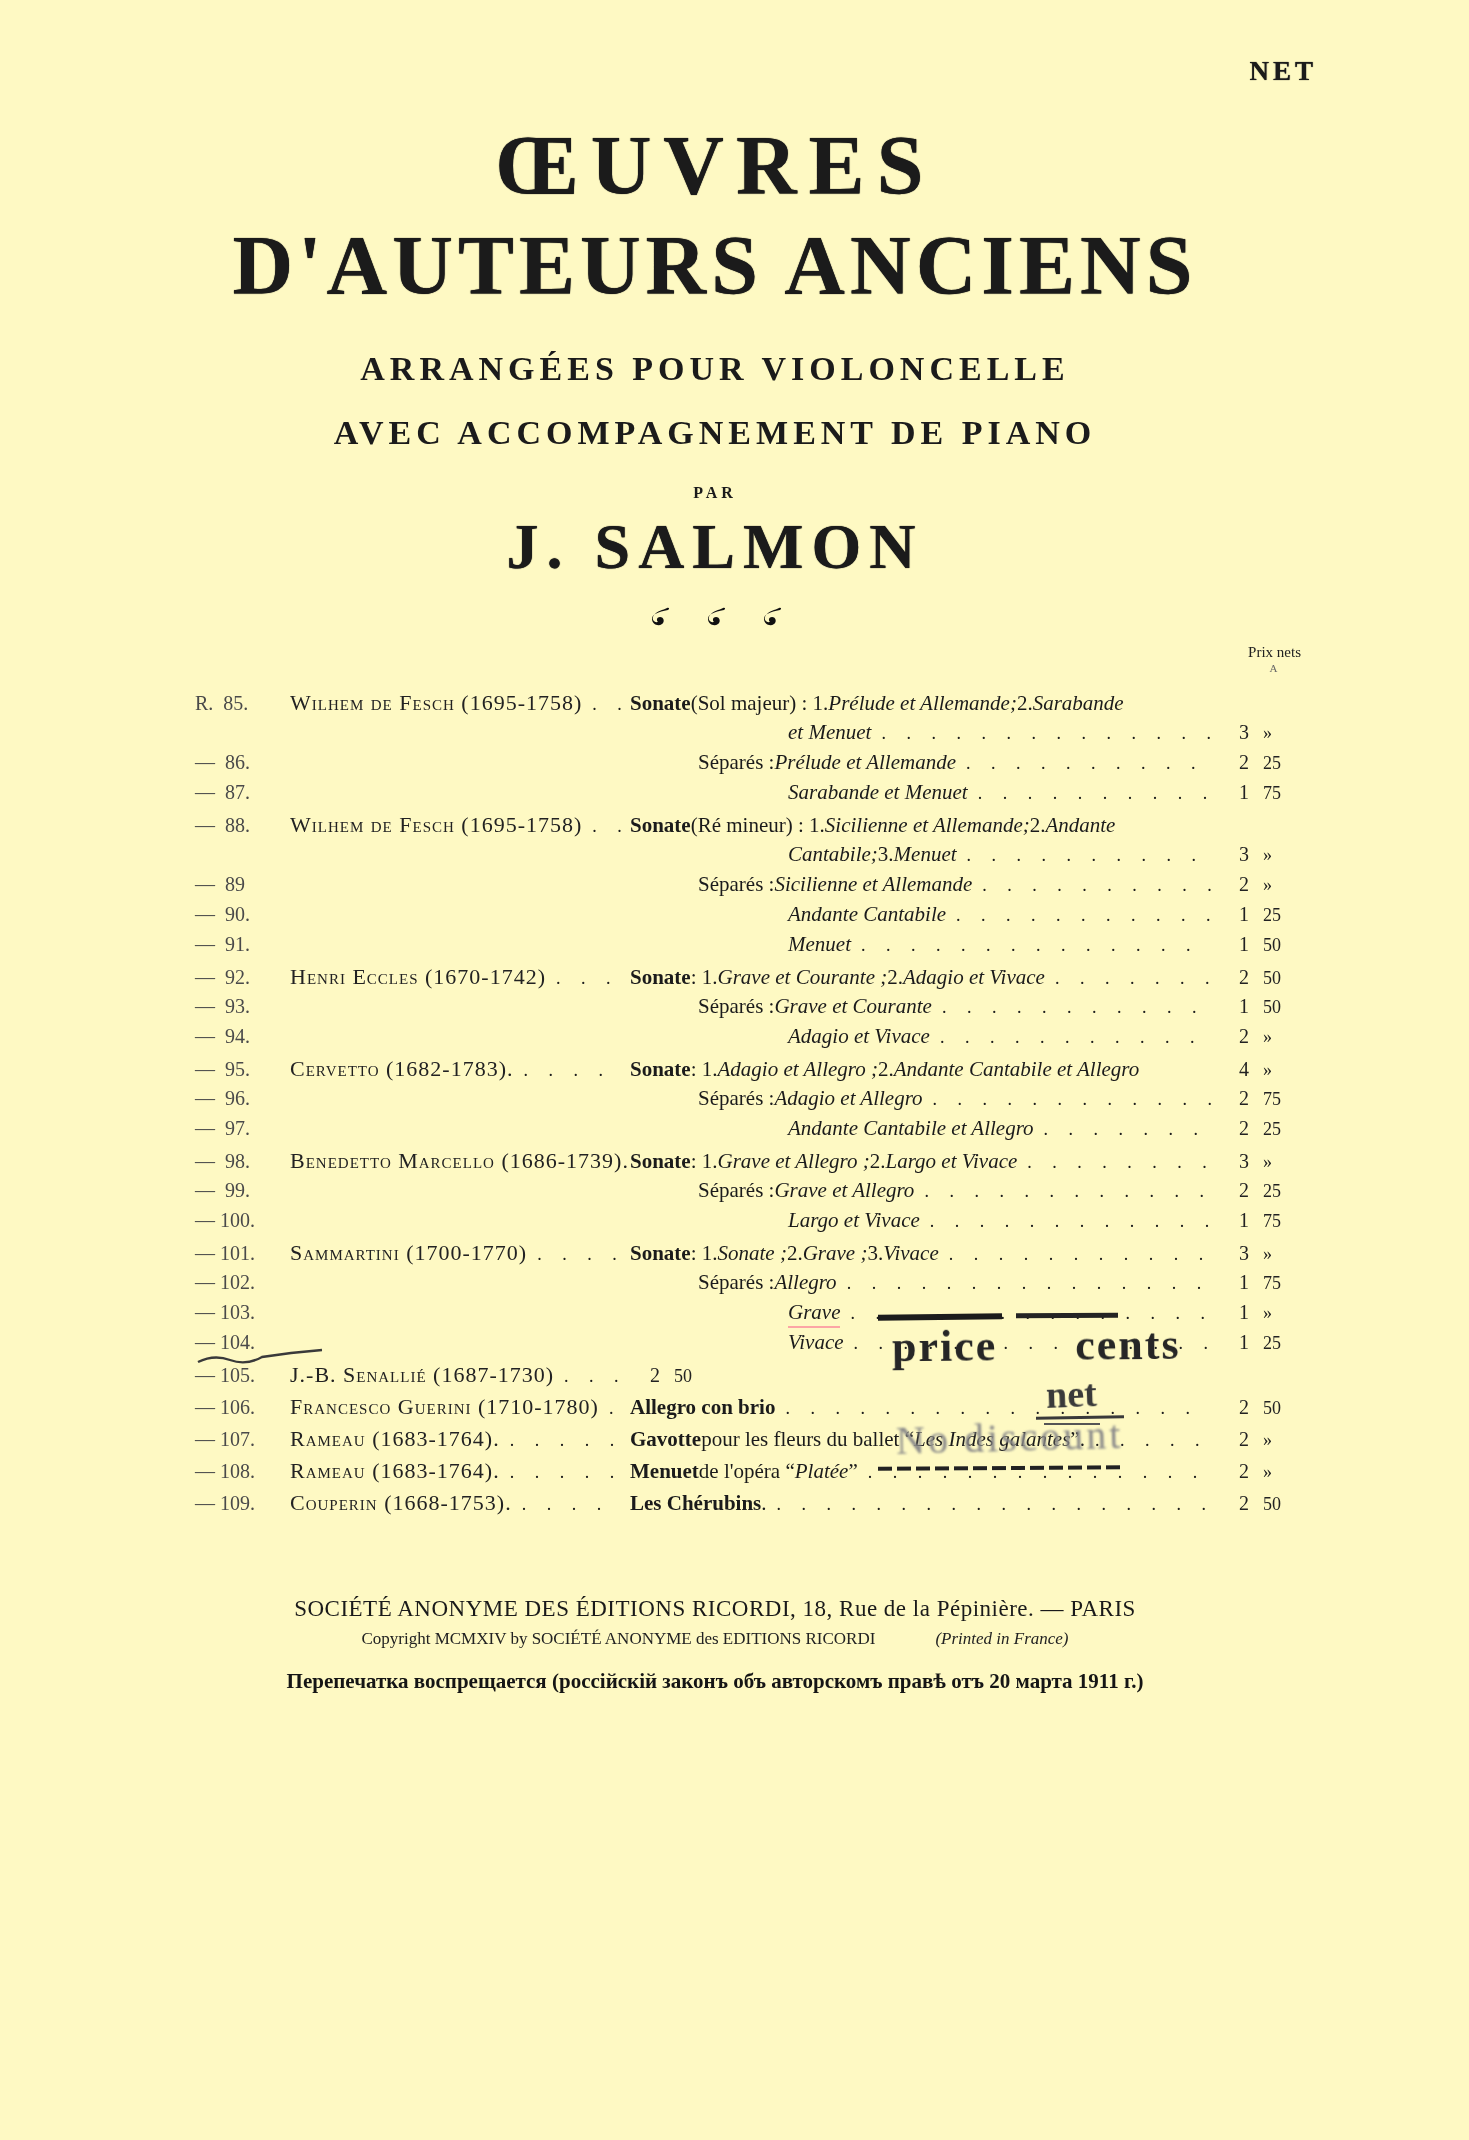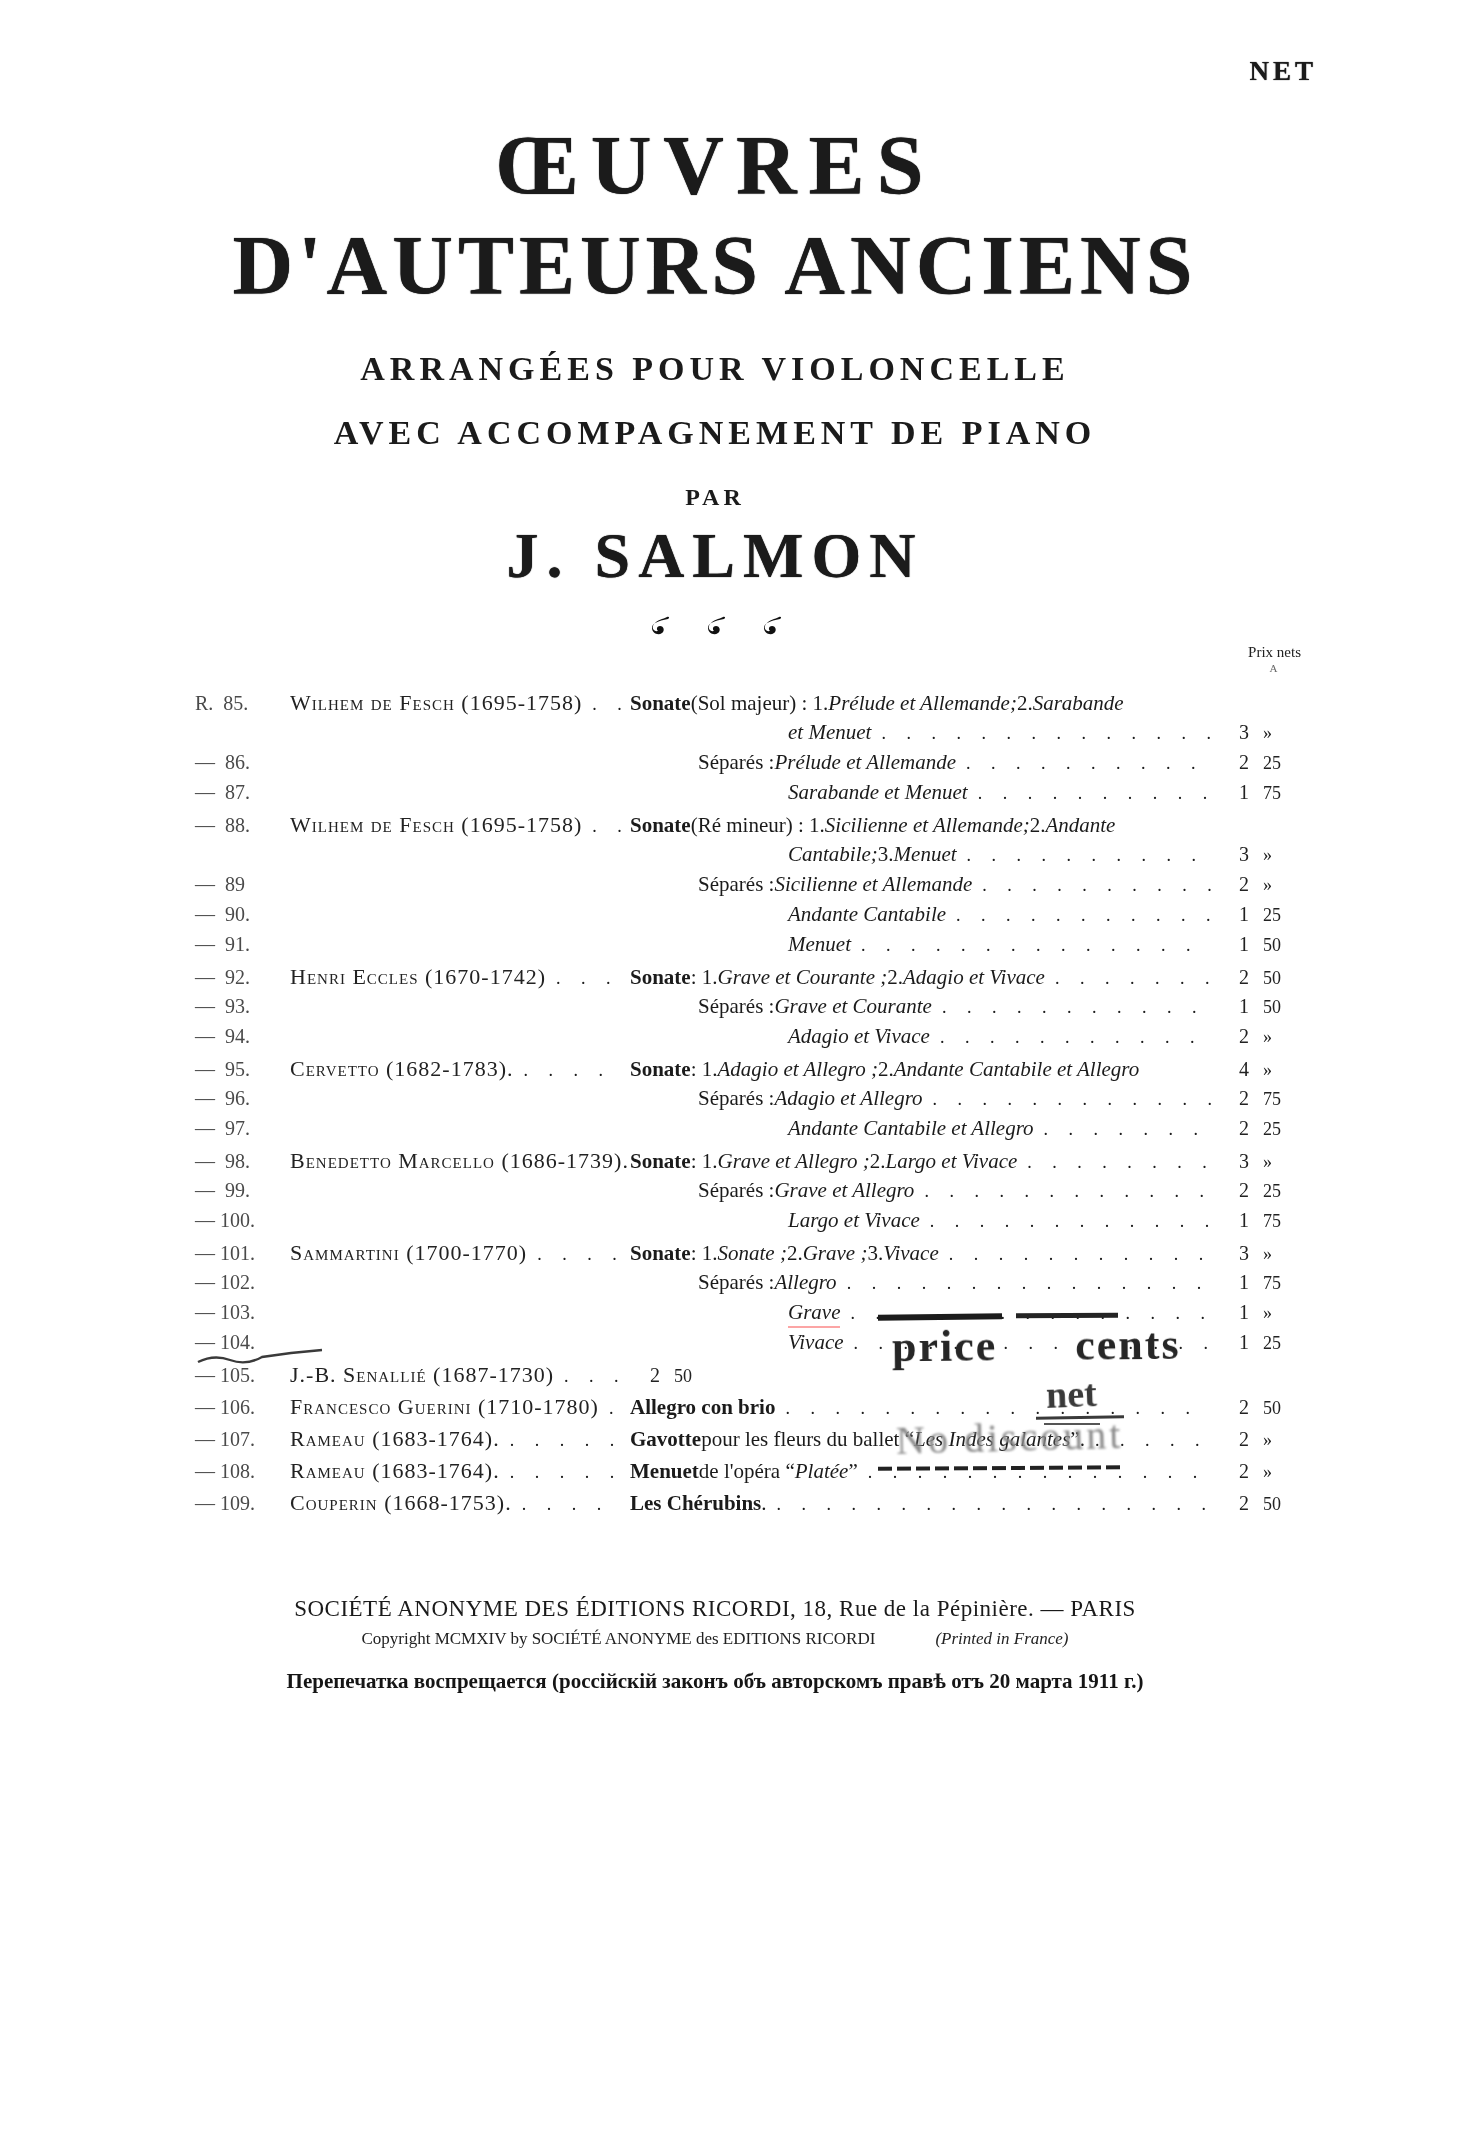--- a/index.html
+++ b/index.html
@@ -1,37 +1,37 @@
 <!DOCTYPE html>
 <html><head>
 <meta charset="utf-8">
 <style>
   html,body{margin:0;padding:0;background:#9a9a9a;}
   .page{
     position:relative;
     width:1469px;height:2140px;
     margin:0 auto;
-    background:#ffffff;
+    background:#fef9c3;
     color:#1b1b1b;
     font-family:"Liberation Serif","DejaVu Serif",serif;
     overflow:hidden;
   }
   
   .net-stamp{
     position:absolute;top:56px;right:152px;
     font-size:27px;font-weight:bold;letter-spacing:4px;
     text-shadow:0 0 1px #111;
   }
   
   .title-block{position:absolute;top:116px;left:120px;width:1190px;text-align:center;}
   .title-1{font-size:84px;font-weight:bold;letter-spacing:12px;line-height:100px;text-shadow:0 0 1px #000;}
   .title-2{font-size:84px;font-weight:bold;letter-spacing:5px;line-height:100px;text-shadow:0 0 1px #000;}
   .subtitle-1{margin-top:34px;font-size:34px;font-weight:bold;letter-spacing:5px;}
   .subtitle-2{margin-top:26px;font-size:34px;font-weight:bold;letter-spacing:5px;}
-  .par-line{margin-top:32px;font-size:24px;font-weight:bold;letter-spacing:4px;}
+  .par-line{margin-top:32px;font-size:16px;font-weight:bold;letter-spacing:4px;}
   .author-line{margin-top:8px;font-size:64px;font-weight:bold;letter-spacing:8px;text-shadow:0 0 1px #000;}
   .fleurons{margin-top:22px;display:flex;justify-content:center;gap:30px;}
   .fleurons svg{display:block;fill:#111;}
   
   .price-header{position:absolute;top:644px;right:168px;text-align:center;font-size:15px;color:#222;}
   .price-header .mark{display:block;font-size:11px;color:#666;margin-top:1px;letter-spacing:2px;}
   
   .catalog{position:absolute;top:688px;left:195px;width:1112px;font-size:21px;}
   .tline{display:flex;align-items:baseline;height:30px;}
   .tline.gstart{margin-top:2px;}

